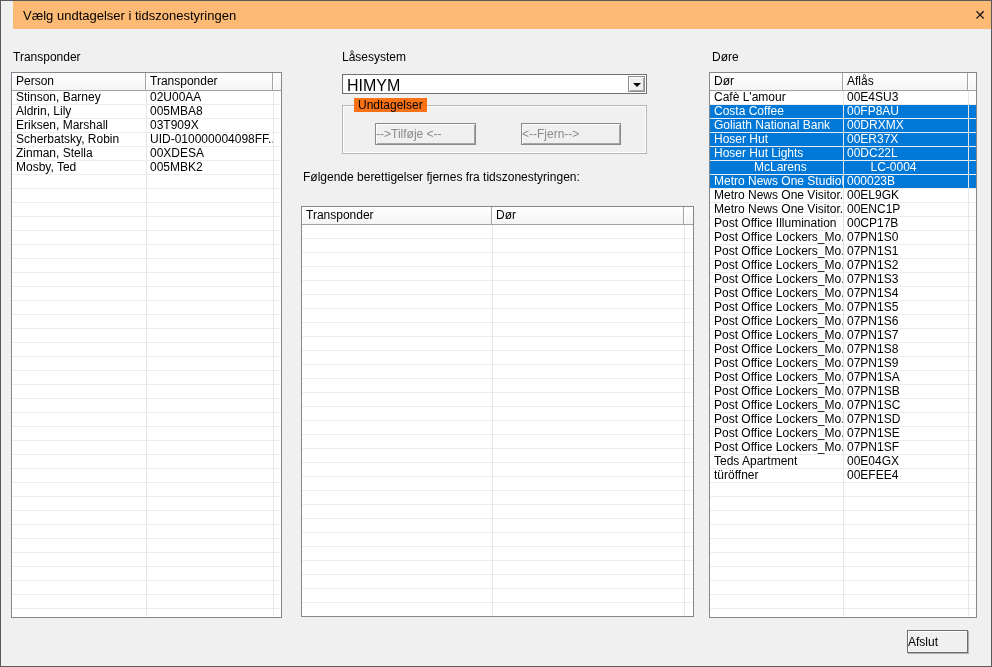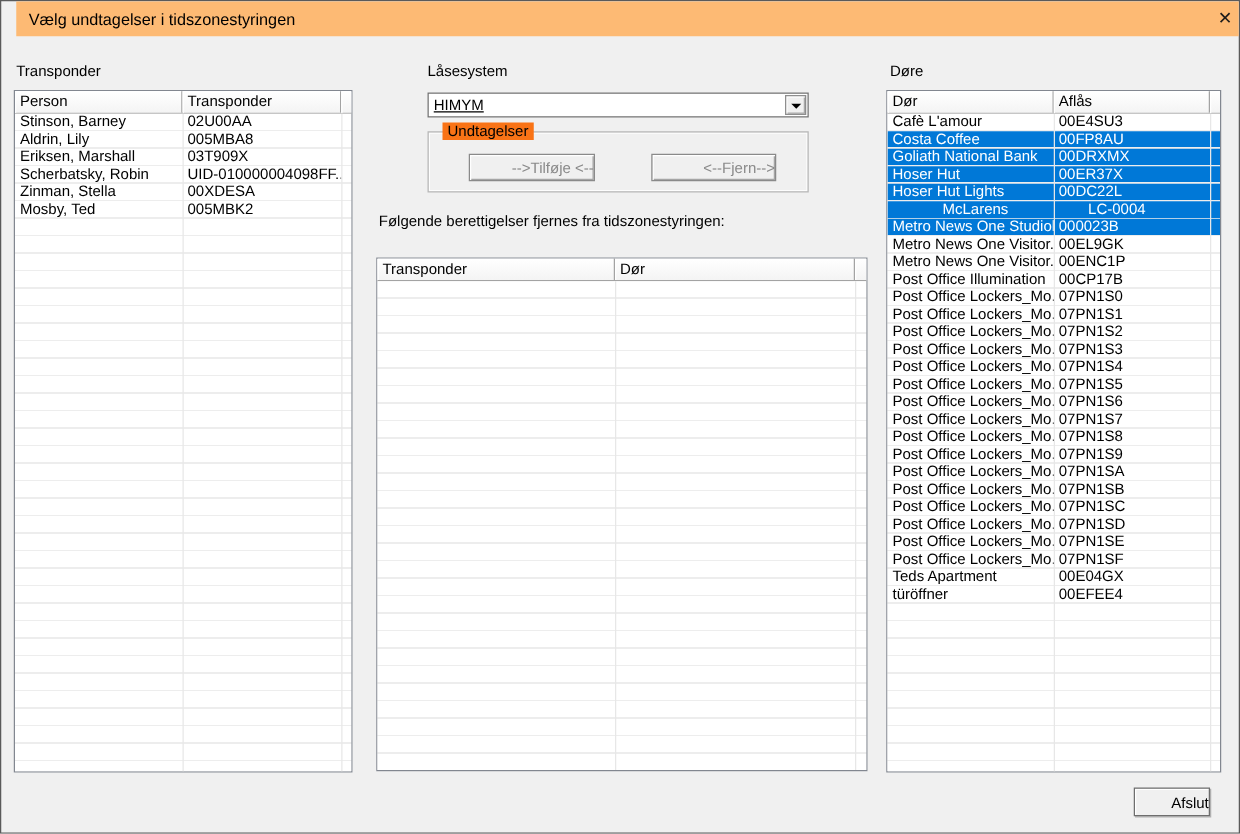--- a/index.html
+++ b/index.html
@@ -29,34 +29,34 @@
              background:repeating-linear-gradient(to bottom,#ffffff 0px,#ffffff 13px,#ededed 13px,#ededed 14px); }
   .lv-row { position:relative; height:14px; display:flex;align-items:center; }
   .lv-row.selected { background:linear-gradient(to bottom,#0078d7 13px,rgba(0,0,0,0) 13px); color:#fff; }
   .lv-cell { display:block; height:14px; line-height:13px; padding-left:4px; font-size:12px;
              white-space:nowrap; overflow:hidden; }
   .lv-vline { position:absolute; top:18px; bottom:0; width:1px; background:#e7e7e7; pointer-events:none; z-index:2; }
 
   
   .combo { position:absolute; left:341px; top:73px; width:305px; height:20px; background:#fff;
            border:1px solid #707070; cursor:default; }
-  .combo-text { position:absolute; left:4px; top:2px; font-size:12px; white-space:nowrap;text-decoration:underline; }
+  .combo-text { position:absolute; left:4px; top:2px; font-size:16px; white-space:nowrap; }
   .combo-btn { position:absolute; right:1px; top:1px; width:17px; height:16px; background:#f0f0f0;
                border:1px solid #8e8e8e; box-shadow:inset 1px 1px 0 #ffffff, inset -1px -1px 0 #a9a9a9; }
   .combo-arrow { position:absolute; left:4px; top:6px; width:0; height:0;
                  border-left:4px solid transparent; border-right:4px solid transparent; border-top:4px solid #000; }
 
   
   .groupbox { position:absolute; left:341px; top:104px; width:305px; height:49px;
               border:1px solid #b7b7b7; box-shadow:inset 0 0 0 1px #fdfdfd; }
   .groupbox-label { position:absolute; left:11px; top:-8px; background:#f97316; padding:0 4px; font-size:12px; }
 
   .btn { position:absolute; background:#f0f0f0; border:1px solid #8a8a8a;
          box-shadow:inset 1px 1px 0 #ffffff, inset -1px -1px 0 #a5a5a5;
-         font-family:"Liberation Sans","DejaVu Sans",sans-serif; font-size:12px; text-align:right; }
+         font-family:"Liberation Sans","DejaVu Sans",sans-serif; font-size:12px; text-align:left; }
   .btn.disabled { color:#8a8a8a; }
   .btn-add    { left:32px; top:17px; width:101px; height:22px; }
   .btn-remove { left:178px; top:17px; width:100px; height:22px; }
 
   .caption-label { position:absolute; left:302px; top:169px; font-size:12px; }
 
   .footer-btn { left:906px; top:629px; width:61px; height:23px; color:#000;
                 border:1px solid #6e6e6e; box-shadow:inset 1px 1px 0 #ffffff, 1px 1px 0 #b0b0b0; cursor:pointer; }
 </style>
 </head>

